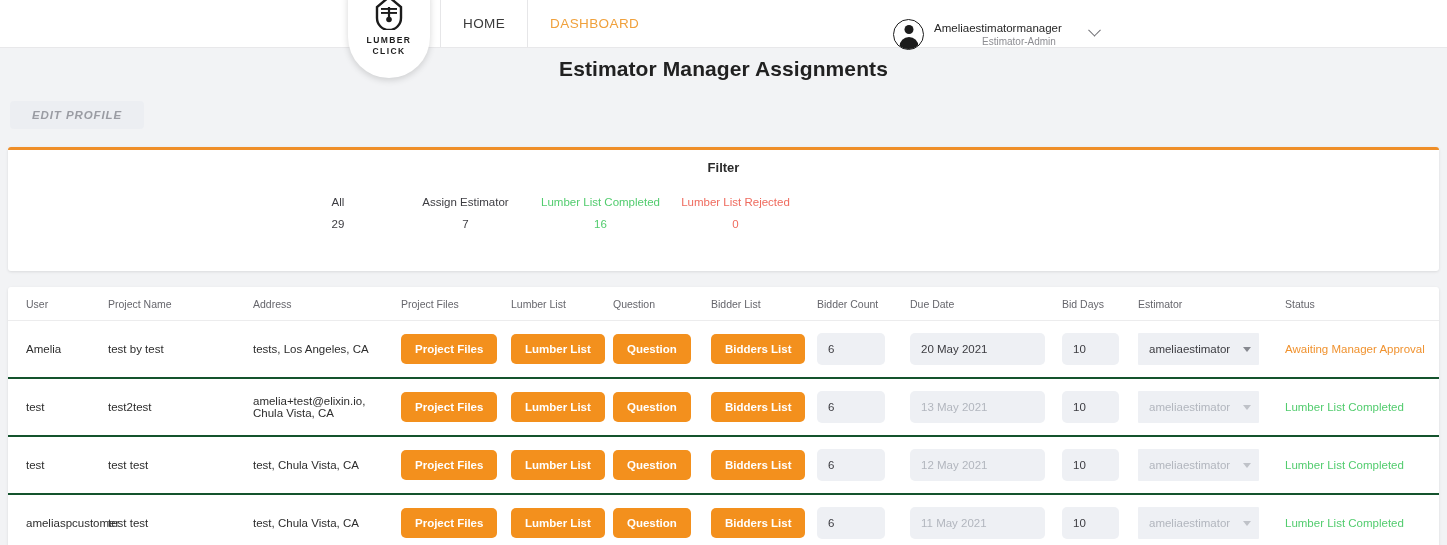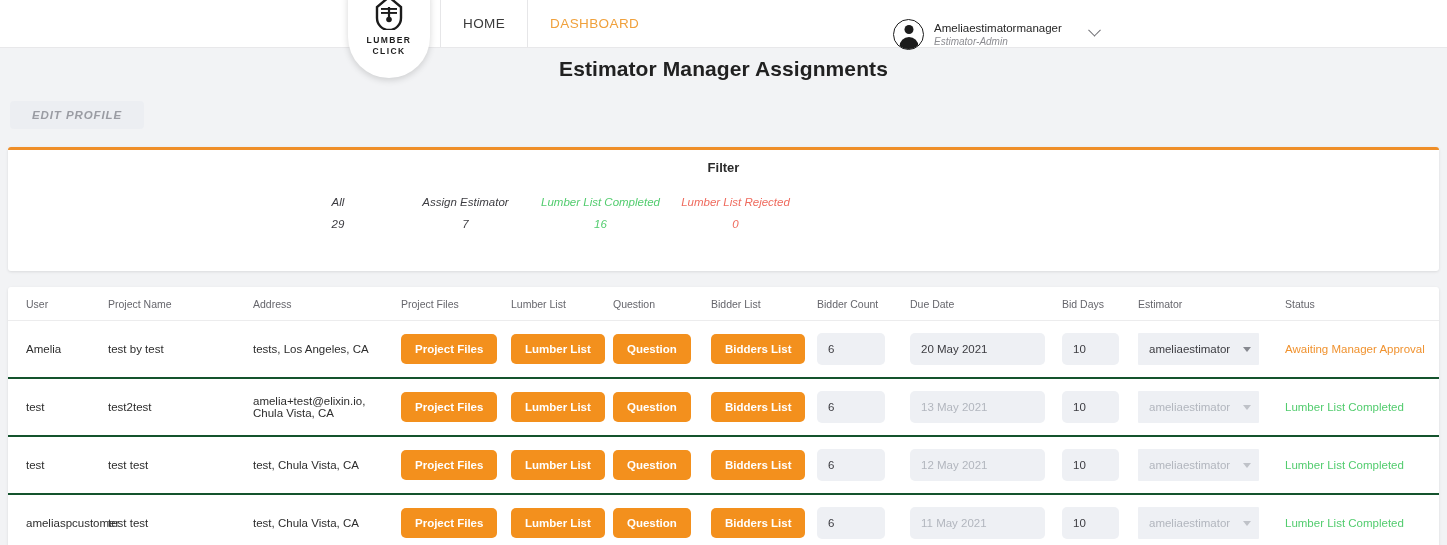--- a/index.html
+++ b/index.html
@@ -109,23 +109,23 @@
     transform: translateX(-50%);
   }
   .profile-text { margin-left: 10px; }
   .profile-name {
     font-size: 11.5px;
     color: #262626;
     line-height: 14px;
   }
   .profile-role {
     font-size: 10px;
-    font-style: italic;
     color: #8d8d92;
     line-height: 13px;
+    margin-left: 48px;
   }
   .caret-down {
     margin-left: 28px;
     width: 9px; height: 9px;
     border-right: 1.4px solid #6d6d72;
     border-bottom: 1.4px solid #6d6d72;
     transform: rotate(45deg) translate(-3px,-3px);
   }
 
   
@@ -173,21 +173,20 @@
   }
   .filter-row {
     display: flex;
     margin-top: 19px;
     padding-left: 270px;
   }
   .filter-item {
     text-align: center;
     cursor: pointer;
     flex: none;
-    font-style: italic;
   }
   .filter-label { font-size: 11.5px; line-height: 16px; }
   .filter-count { font-size: 11.5px; line-height: 29px; }
 
   
   .table-card {
     margin: 16px 8px 0 8px;
     background: #ffffff;
     border-radius: 3px;
     box-shadow: 0 1px 3px rgba(0,0,0,0.10);

